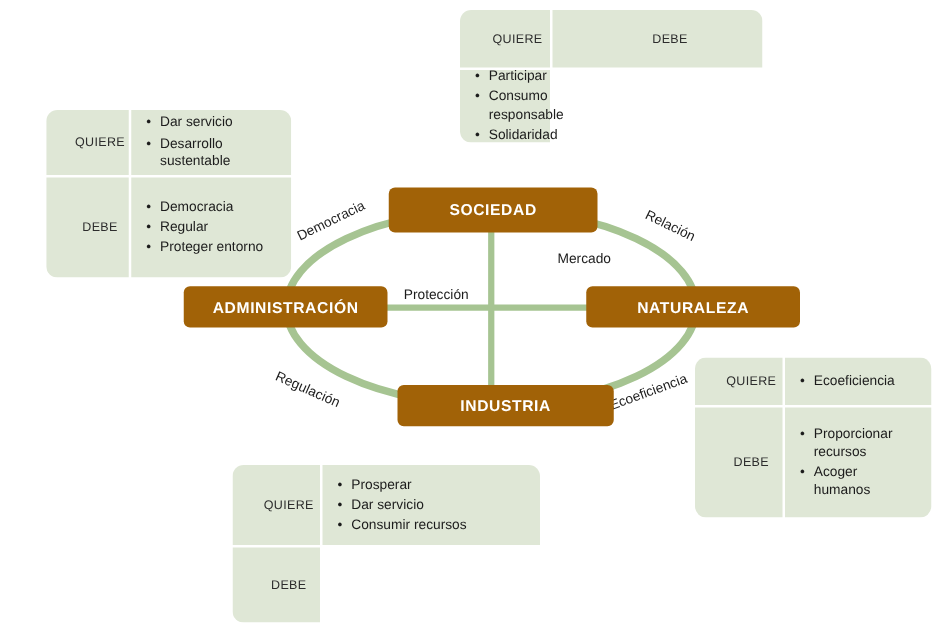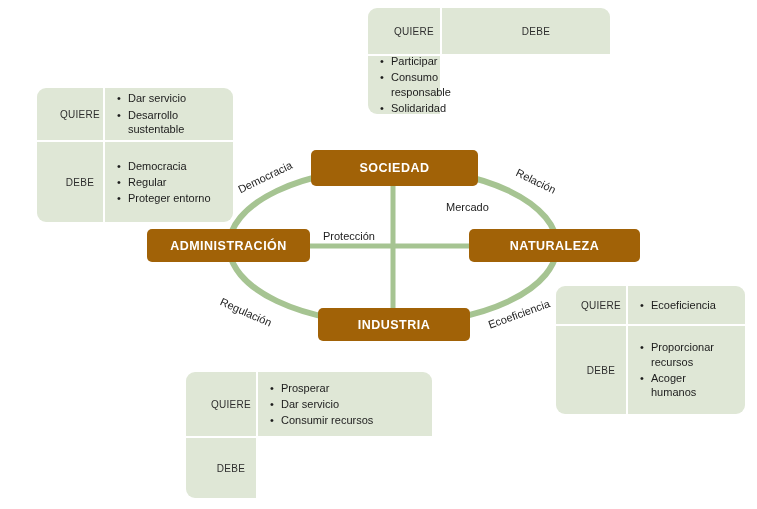--- a/index.html
+++ b/index.html
@@ -11,21 +11,21 @@
 
   
   .node {
     position:absolute; display:flex; align-items:center; justify-content:center;
     background:#a16207; color:#ffffff; font-weight:bold; font-size:12.5px;
     letter-spacing:.5px; border-radius:5px;
   }
   .n-sociedad       { left:311px; top:150px; width:167px; height:36px; }
   .n-administracion { left:147px; top:229px; width:163px; height:33px; }
   .n-naturaleza     { left:469px; top:229px; width:171px; height:33px; }
-  .n-industria      { left:318px; top:308px; width:152px; height:33px; }
+  .n-industria      { left:318px; top:308px; width:173px; height:33px; }
 
   
   .edge-label {
     position:absolute; font-size:11px; color:#1c1c1c; white-space:nowrap;
   }
   .lbl-democracia    { left:265px; top:177px; transform:translate(-50%,-50%) rotate(-26deg); }
   .lbl-relacion      { left:536px; top:181px; transform:translate(-50%,-50%) rotate(26deg); }
   .lbl-regulacion    { left:246px; top:312px; transform:translate(-50%,-50%) rotate(24deg); }
   .lbl-ecoeficiencia { left:519px; top:314px; transform:translate(-50%,-50%) rotate(-20deg); }
   .lbl-mercado       { left:404px; top:201px;margin-left:42px; }

